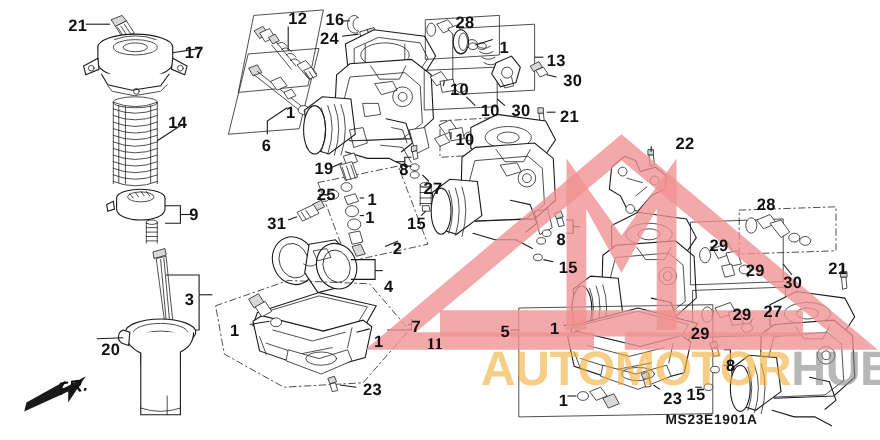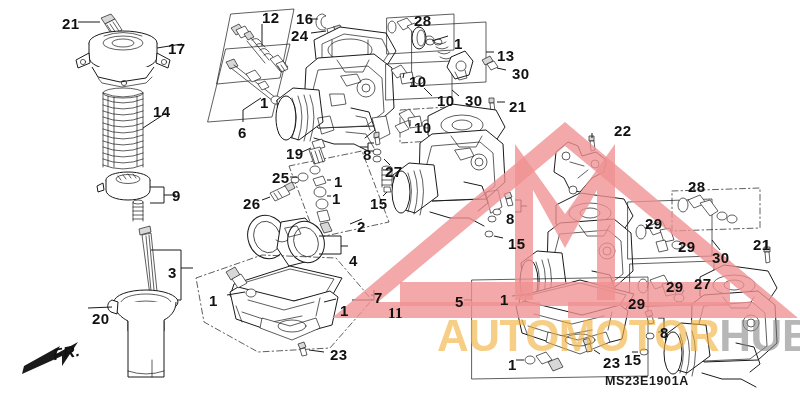--- a/index.html
+++ b/index.html
@@ -569,22 +569,22 @@
       <div class="lbl" style="left: 153px; top: 104px; text-align: center;">14</div>
       <div class="lbl" style="left: 172px; top: 188px;">9</div>
       <div class="lbl" style="left: 168px; top: 265px;">3</div>
       <div class="lbl" style="left: 92px; top: 311px;">20</div>
       <div class="lbl" style="left: 262px; top: 10px;">12</div>
       <div class="lbl" style="left: 296px; top: 11px;">16</div>
       <div class="lbl" style="left: 291px; top: 28px;">24</div>
       <div class="lbl" style="left: 260px; top: 95px;">1</div>
       <div class="lbl" style="left: 238px; top: 125px;">6</div>
       <div class="lbl" style="left: 286px; top: 146px;">19</div>
-      <div class="lbl" style="left: 272px; top: 170px;">25</div>
-      <div class="lbl" style="left: 243px; top: 196px;">26</div>
+      <div class="lbl" style="left: 288px; top: 170px;">25</div>
+      <div class="lbl" style="left: 243px; top: 196px;">31</div>
       <div class="lbl" style="left: 334px; top: 174px;">1</div>
       <div class="lbl" style="left: 332px; top: 191px;">1</div>
       <div class="lbl" style="left: 357px; top: 219px;">2</div>
       <div class="lbl" style="left: 349px; top: 253px;">4</div>
       <div class="lbl" style="left: 209px; top: 293px;">1</div>
       <div class="lbl" style="left: 340px; top: 303px;">1</div>
       <div class="lbl" style="left: 374px; top: 290px;">7</div>
       <div class="lbl" style="left: 388px; top: 306px; font-family: Liberation Serif, serif;">11</div>
       <div class="lbl" style="left: 330px; top: 347px;">23</div>
       <div class="lbl" style="left: 363px; top: 147px;">8</div>

